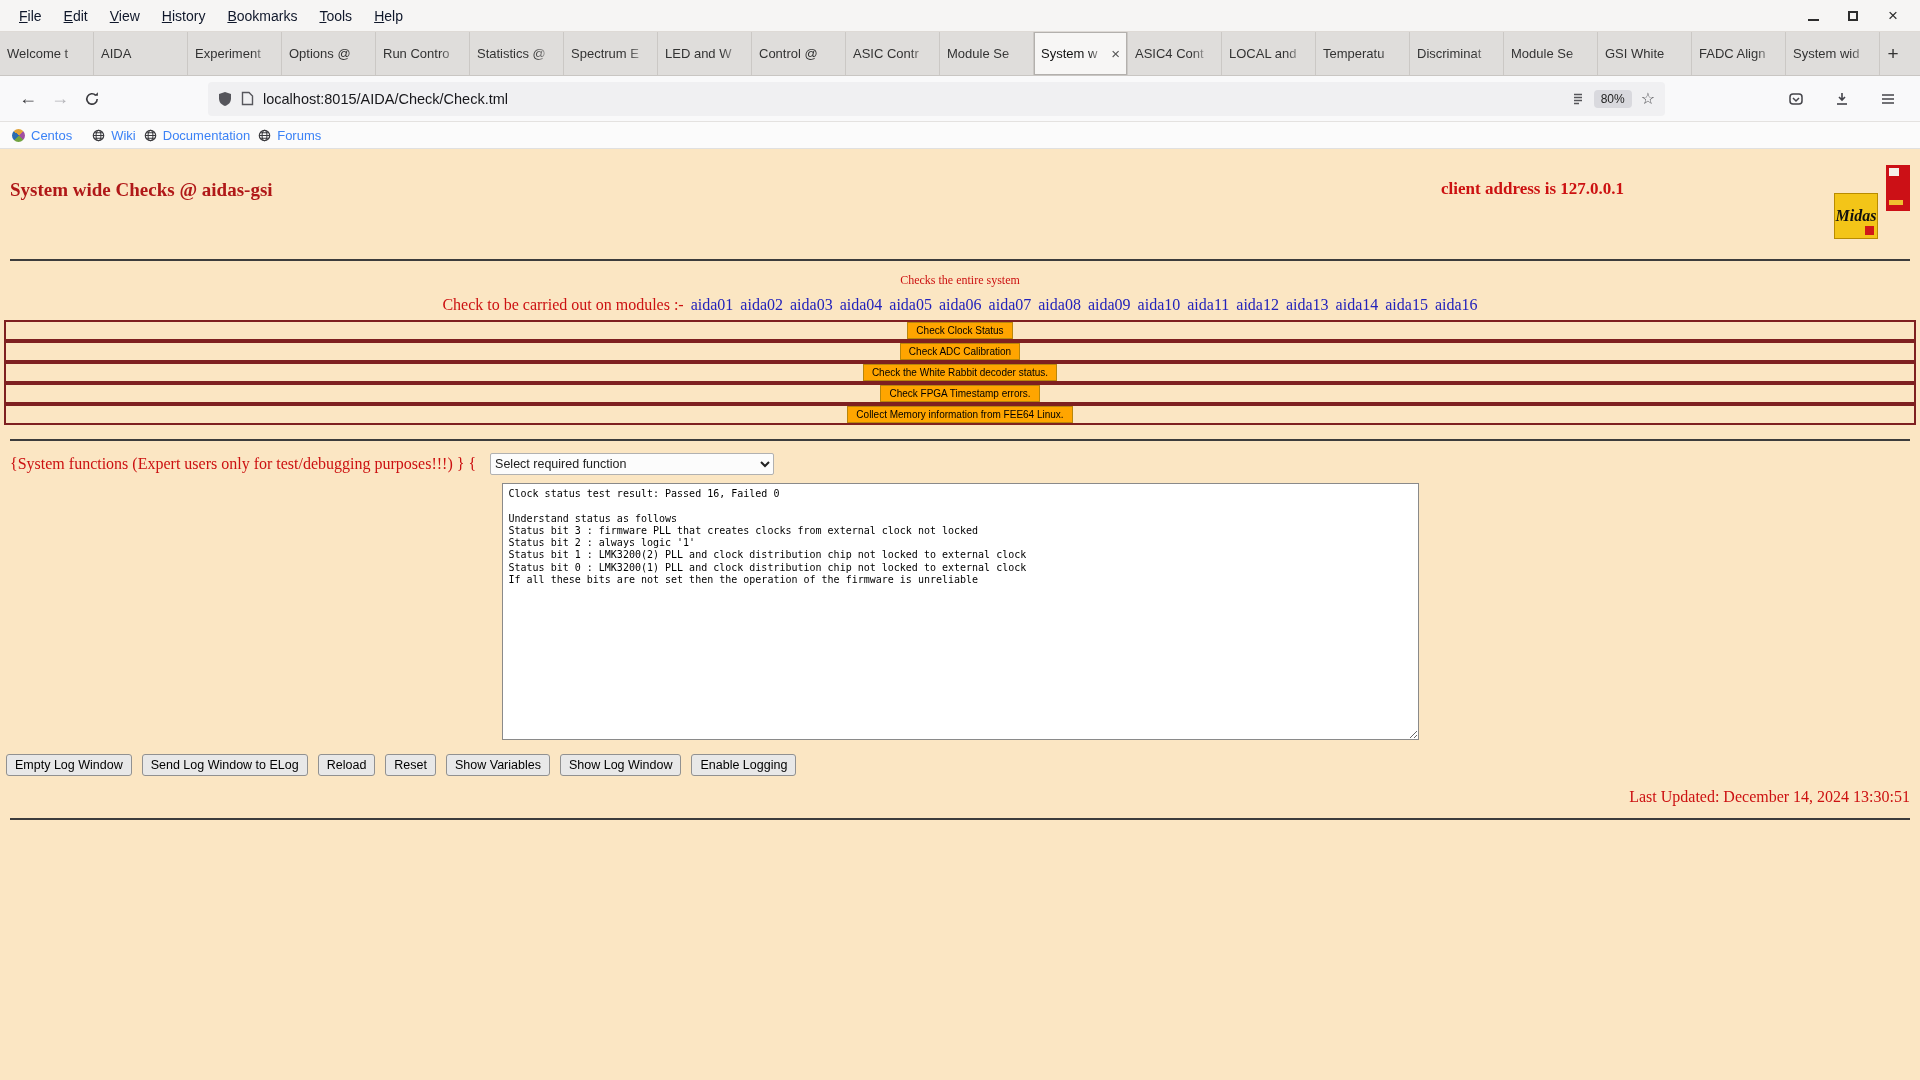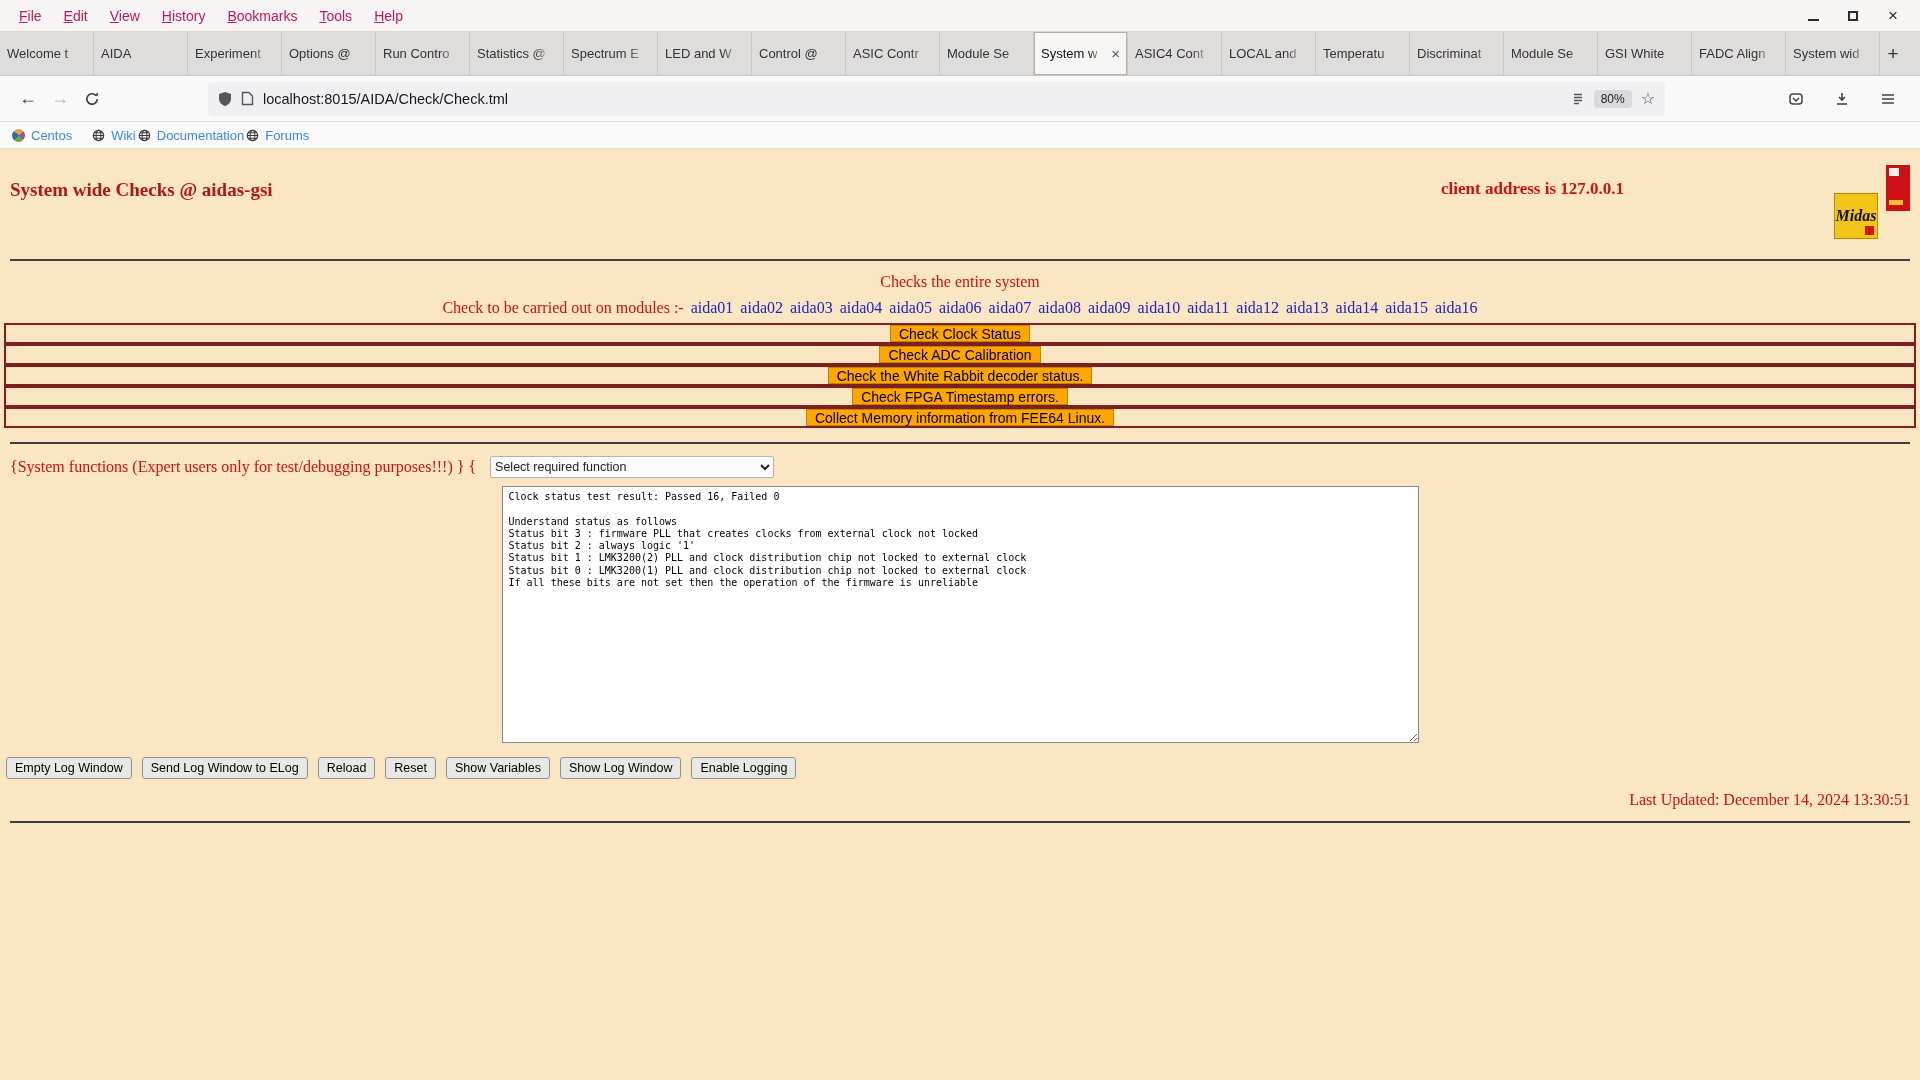--- a/index.html
+++ b/index.html
@@ -6,21 +6,21 @@
     --page-bg:#fbe6c3; --accent-red:#cc1111; --title-red:#b01818;
     --link-blue:#2222bb; --button-orange:#ffa500; --row-border:#7e2020;
   }
   *{box-sizing:border-box; margin:0; padding:0;}
   html,body{width:1920px;height:1080px;overflow:hidden;}
   body{font-family:"Liberation Sans",sans-serif;background:#fff;}
 
   
   .menubar{height:32px;background:#f6f5f4;display:flex;align-items:center;padding:0 8px;border-bottom:1px solid #dedad6;}
   .menus{display:flex;align-items:center;}
-  .menu-item{display:inline-block;padding:4px 11px;font-size:14px;color:#be185d;cursor:default;}
+  .menu-item{display:inline-block;padding:4px 11px;font-size:14px;color:#0f172a;cursor:default;}
   .menu-item::first-letter{text-decoration:underline;}
   .win-controls{margin-left:auto;display:flex;align-items:center;gap:22px;padding-right:10px;}
   .wc{width:18px;height:18px;display:inline-flex;align-items:center;justify-content:center;color:#2d2d2d;font-size:17px;line-height:1;}
   .wc-min{width:11px;height:2px;background:#2d2d2d;margin-top:9px;}
   .wc-max{width:10px;height:10px;border:2px solid #2d2d2d;}
 
   .tabbar{height:44px;background:#dfdddb;display:flex;align-items:stretch;border-bottom:1px solid #c9c6c3;}
   .tabstrip{display:flex;overflow:hidden;}
   .tab{flex:0 0 94px;width:94px;display:flex;align-items:center;padding:0 7px;border-right:1px solid #cbc8c5;font-size:13px;color:#333;background:#dfdddb;cursor:default;}
   .tab.active{background:#f7f6f5;box-shadow:inset 0 0 0 1px #b3b0ad;color:#111;}
@@ -55,27 +55,27 @@
   .fl-a{position:absolute;left:3px;top:3px;width:10px;height:8px;background:#f5f2ea;}
   .fl-b{position:absolute;left:3px;bottom:6px;width:14px;height:5px;background:#f0c030;}
 
   .rule{border:none;border-top:2px solid #3c3c3c;}
   .rule1{margin:20px 10px 0;}
   .rule2{margin:14px 10px 0;}
   .rule3{margin:12px 10px 0;}
 
   .center{text-align:center;}
   .red{color:var(--accent-red);}
-  .subtitle{margin-top:12px;font-size:16px;}
+  .subtitle{margin-top:12px;font-size:12px;}
   .modules-line{margin-top:8px;font-size:16px;}
   .module-link{color:var(--link-blue);text-decoration:none;margin-left:7px;cursor:pointer;}
 
   .check-rows{margin-top:6px;}
   .check-row{height:21px;margin:0 4px;border:2px solid var(--row-border);display:flex;align-items:center;justify-content:center;}
-  .check-btn{height:17px;font-family:"Liberation Sans",sans-serif;font-size:14px;color:#000;background:var(--button-orange);border:1px solid #b8860b;padding:0 8px;cursor:pointer;}
+  .check-btn{height:17px;font-family:"Liberation Sans",sans-serif;font-size:10px;color:#000;background:var(--button-orange);border:1px solid #b8860b;padding:0 8px;cursor:pointer;}
 
   .expert-line{margin-top:12px;padding-left:10px;display:flex;align-items:center;}
   .expert-label{font-size:16px;}
   .function-select{margin-left:14px;width:284px;height:22px;font-family:"Liberation Sans",sans-serif;font-size:12.5px;background:#fcfcfc;border:1px solid #b1b1b1;border-radius:2px;color:#222;}
 
   .log{display:block;margin:8px auto 0;width:917px;height:257px;background:#fff;border:1px solid #8a8a8a;resize:both;font-family:"DejaVu Sans Mono",monospace;font-size:10px;line-height:1.23;padding:4px 6px;color:#000;}
 
   .log-buttons{margin-top:14px;padding-left:6px;display:flex;gap:10px;}
   .sys-btn{font-family:"Liberation Sans",sans-serif;font-size:12.5px;color:#000;background:#e8e8e8;border:1px solid #919191;border-radius:3px;padding:3px 8px;cursor:pointer;}
 
@@ -235,21 +235,21 @@
         </svg>
     </span>
   </div>
 </div>
 
 <div class="bookmarksbar">
   <span class="bm">
     <span class="centos-icon"></span>
     <span>Centos</span>
   </span>
-  <span style="display:flex;gap:2px;">
+  <span style="display:flex;gap:8px;">
       <span class="bm">
       <svg width="13" height="13" viewBox="0 0 14 14">
           <circle cx="7" cy="7" r="5.6" fill="none" stroke="#3a3a3e" stroke-width="1.3"></circle>
           <ellipse cx="7" cy="7" rx="2.6" ry="5.6" fill="none" stroke="#3a3a3e" stroke-width="1.1"></ellipse>
           <path d="M1.4 7h11.2M2.2 4h9.6M2.2 10h9.6" stroke="#3a3a3e" stroke-width="1.1" fill="none"></path>
         </svg>
       <span>Wiki</span>
     </span>
       <span class="bm">
       <svg width="13" height="13" viewBox="0 0 14 14">

